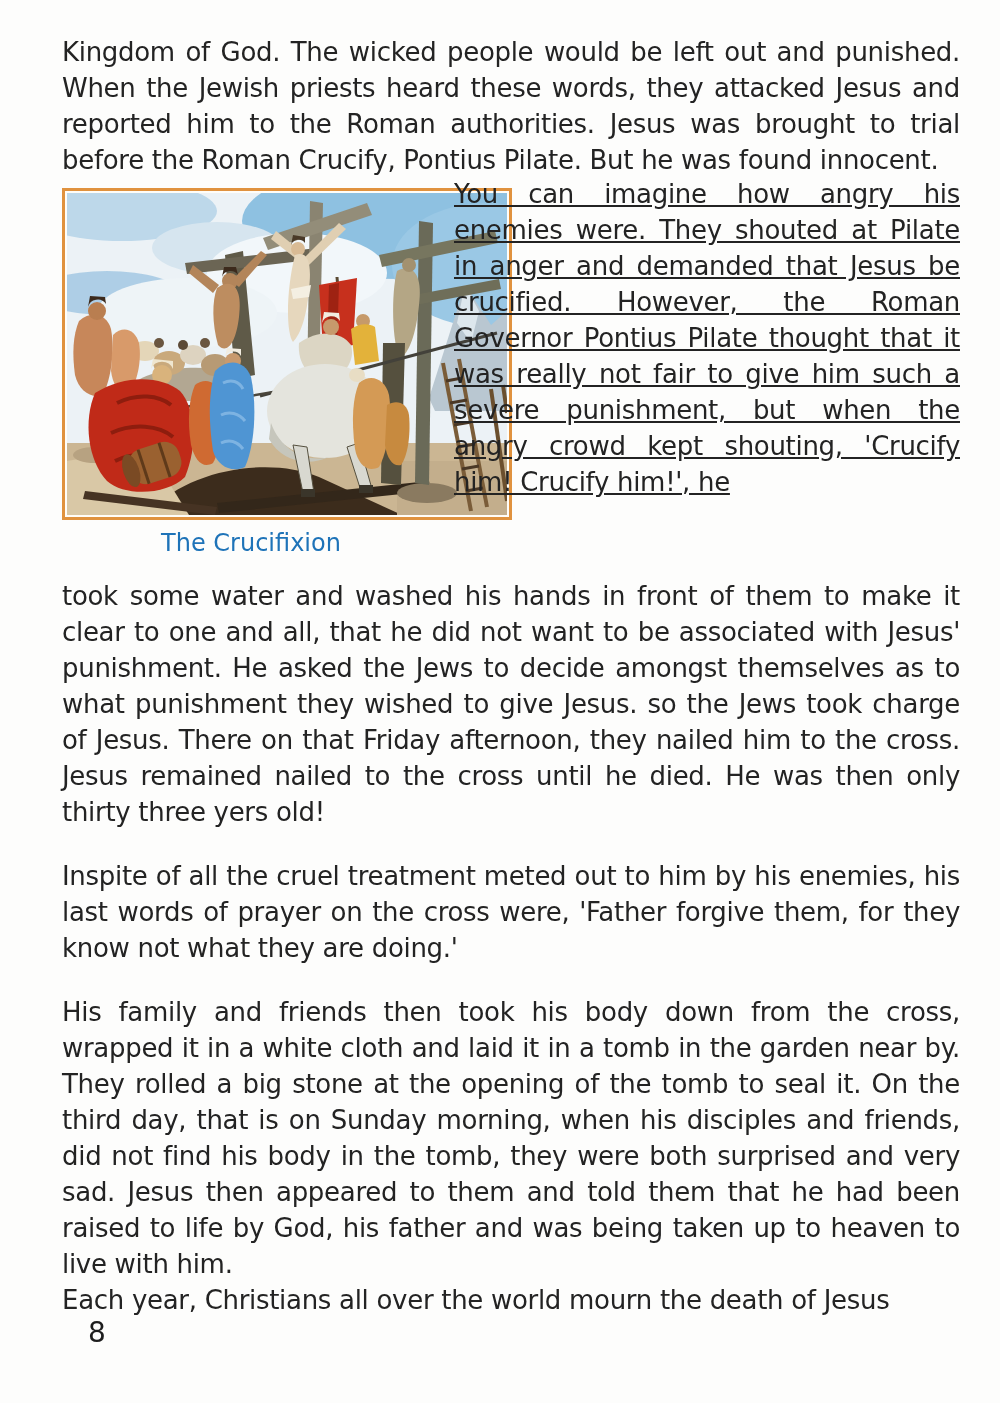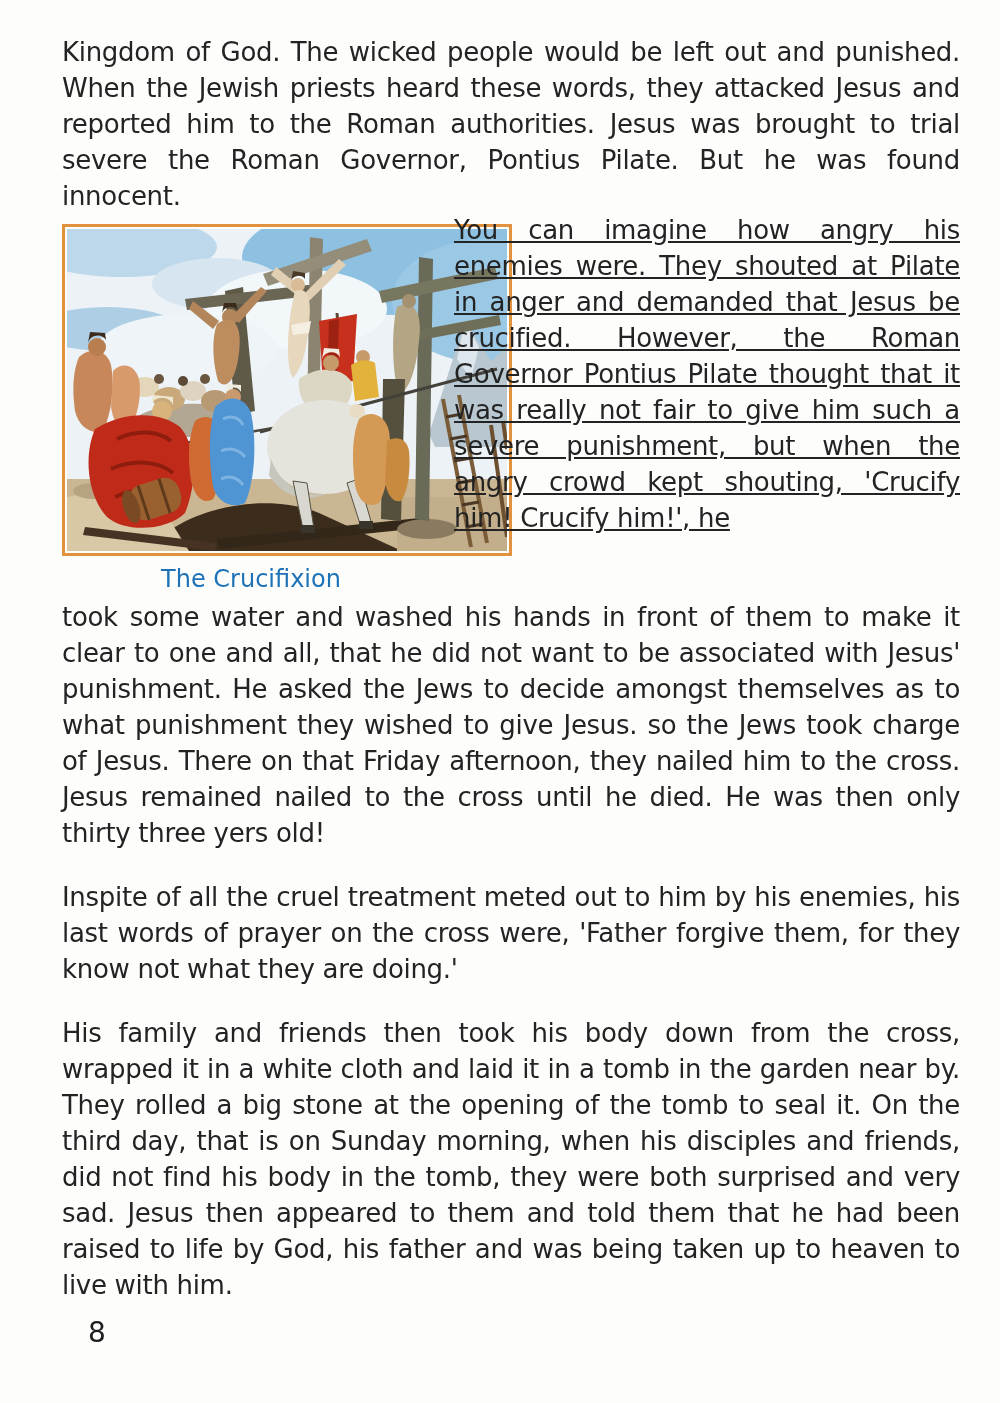--- a/index.html
+++ b/index.html
@@ -31,35 +31,35 @@
   }
   .painting-frame svg{display:block;}
   .caption{
     text-align:center;
     color:#1e73b8;
     font-size:24px;
     line-height:30px;
     margin-top:8px;
   }
   .side{flex:1 1 auto;min-width:0;margin-top:-12px;text-decoration:underline;}
-  .cont{margin-top:5px;}
+  .cont{margin-top:20px;}
   .para-gap{margin-top:28px;}
   .page-number{
     position:absolute;
     left:88px;top:1316px;
     font-size:28px;
     color:#1d1d1d;
   }
 </style>
 </head>
 <body>
 
 <div class="page">
 
-  <p class="body-text">Kingdom of God.  The wicked people would be left out and punished. When the Jewish priests heard these words, they attacked Jesus and reported him to the Roman authorities. Jesus was brought to trial severe the Roman Governor, Pontius Pilate. But he was found innocent.</p>
+  <p class="body-text">Kingdom of God.  The wicked people would be left out and punished. When the Jewish priests heard these words, they attacked Jesus and reported him to the Roman authorities. Jesus was brought to trial before the Roman Crucify, Pontius Pilate. But he was found innocent.</p>
 
   <div class="media-row">
 
     <div class="figure">
       <div class="painting-frame">
         <svg width="440" height="322" viewBox="0 0 440 322" xmlns="http://www.w3.org/2000/svg">
 
           <rect x="0" y="0" width="440" height="322" fill="#ecf2f6"></rect>
           <ellipse cx="330" cy="28" rx="155" ry="58" fill="#8ec1e1"></ellipse>
           <ellipse cx="420" cy="72" rx="95" ry="62" fill="#9ac8e5"></ellipse>
@@ -181,16 +181,17 @@
       <p class="body-text">You can imagine how angry his enemies were. They shouted at Pilate in anger and demanded that Jesus be crucified. However, the Roman Governor Pontius Pilate thought that it was really not fair to give him such a severe punishment, but when the angry crowd kept shouting, 'Crucify him! Crucify him!', he</p>
     </div>
   </div>
 
   <p class="body-text cont">took some water and washed his hands in front of them to make it clear to one and all, that he did not want to be associated with Jesus' punishment. He asked the Jews to decide amongst themselves as to what punishment they wished to give Jesus. so the Jews took charge of Jesus. There on that Friday afternoon, they nailed him to the cross. Jesus remained nailed to the cross until he died. He was then only thirty three yers old!</p>
 
   <p class="body-text para-gap">Inspite of all the cruel treatment meted out to him by his enemies, his last words of prayer on the cross were, 'Father forgive them, for they know not what they are doing.'</p>
 
   <p class="body-text para-gap">His family and friends then took his body down from the cross, wrapped it in a white cloth and laid it in a tomb in the garden near by. They rolled a big stone at the opening of the tomb to seal it. On the third day, that is on Sunday morning, when his disciples and friends, did not find his body in the tomb, they were both surprised and very sad. Jesus then appeared to them and told them that he had been raised to life by God, his father and was being taken up to heaven to live with him.</p>
 
+  <p class="body-text">Each year, Christians all over the world mourn the death of Jesus</p>
 
   <div class="page-number">8</div>
 
 </div>
 
 </body></html>

